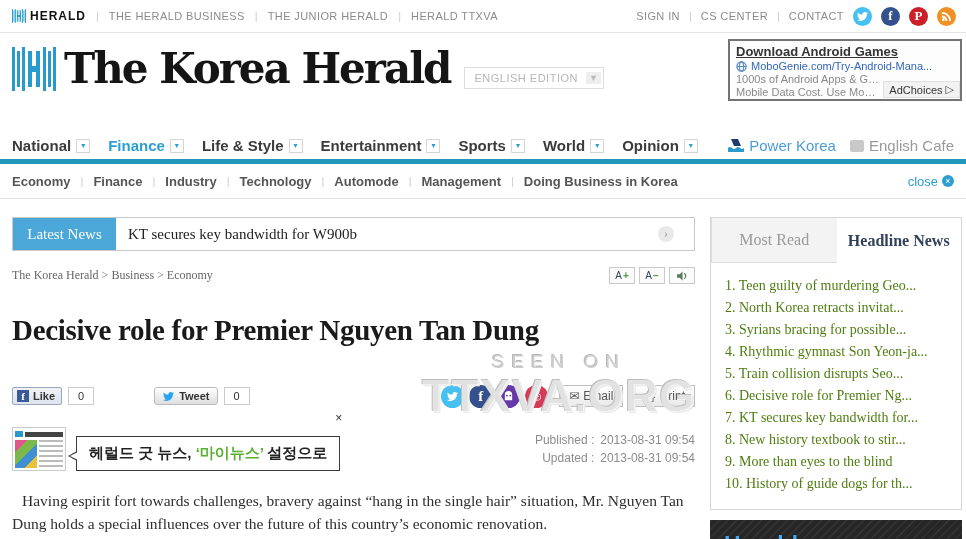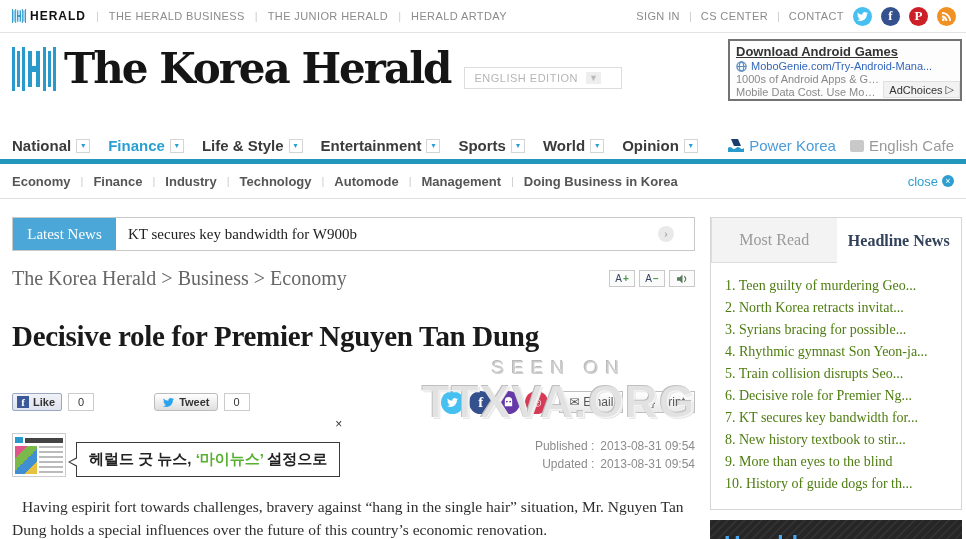--- a/index.html
+++ b/index.html
@@ -24,21 +24,21 @@
   .soc-fb { background:#35518d; font-family:"Liberation Serif",serif; font-weight:bold; font-size:13px; }
   .soc-pin { background:#cb2027; font-family:"Liberation Serif",serif; font-weight:bold; font-size:13px; }
   .soc-rss { background:#f19023; }
 
   
   .masthead { height:71px; position:relative; display:flex; align-items:center; padding-left:12px; }
   .kh-logo { display:flex; align-items:center; gap:8px; cursor:pointer; }
   .kh-logo-text { font-family:"DejaVu Serif","Liberation Serif",serif; font-weight:bold;
     font-size:42px; color:#151515; letter-spacing:-2px; }
   .edition { margin-left:14px; margin-top:18px; border:1px solid #ddd; color:#b5b5b5;
-    font-size:11px; letter-spacing:.5px; padding:4px 20px 4px 9px; display:flex;
+    font-size:11px; letter-spacing:.5px; padding:4px 2px 4px 9px; display:flex;
     align-items:center; gap:8px; cursor:pointer; }
   .edition .arr { color:#bbb; font-size:9px; background:#eee; padding:1px 3px; }
   .ad-box { position:absolute; right:4px; top:6px; width:234px; height:62px;
     border:2px solid #737373; background:#fdfdfd; padding:3px 6px; overflow:hidden; }
   .ad-title { font-size:13px; font-weight:bold; color:#333; text-decoration:underline; cursor:pointer; }
   .ad-url { font-size:11px; color:#3366bb; display:flex; align-items:center; gap:4px; margin-top:1px; cursor:pointer; }
   .ad-line { font-size:11px; color:#8a8a8a; margin-top:1px; white-space:nowrap; }
   .adchoices { position:absolute; right:0; bottom:1px; background:#f2f2f2; border:1px solid #e0e0e0;
     font-size:11px; color:#333; padding:1px 5px; display:flex; gap:3px; align-items:center; cursor:pointer;margin-left:36px; }
 
@@ -74,21 +74,21 @@
   .ticker { margin-top:18px; height:34px; display:flex; border:1px solid #c9c9c9; }
   .ticker-tab { width:103px; background:#4aa7d8; color:#fff; font-family:"Liberation Serif",serif;
     font-size:15px; display:flex; align-items:center; justify-content:center; cursor:pointer; }
   .ticker-main { flex:1; background:#fff; display:flex; align-items:center; padding:0 12px;
     font-family:"Liberation Serif",serif; font-size:15px; color:#222; cursor:pointer; }
   .ticker-next { width:16px; height:16px; border-radius:50%; background:#e9e9e9; color:#9a9a9a;
     margin:auto 8px auto auto; font-size:12px; line-height:15px; text-align:center; cursor:pointer; }
 
   
   .crumb-row { margin-top:16px; display:flex; align-items:center; }
-  .crumb { font-family:"Liberation Serif",serif; font-size:20px; color:#666; }
+  .crumb { font-family:"Liberation Serif",serif; font-size:12px; color:#666; }
   .crumb-tools { margin-left:auto; display:flex; gap:4px; }
   .tool-btn { min-width:26px; height:17px; border:1px solid #c9c9c9; background:#fbfbfb;
     font-size:10px; color:#33445f; display:flex; align-items:center; justify-content:center;
     gap:1px; cursor:pointer; }
   .tool-btn .g { color:#4a9b4a; font-weight:bold; }
 
   
   .article-title { margin-top:30px; font-family:"Liberation Serif","DejaVu Serif",serif;
     font-size:29px; color:#1a1a1a; letter-spacing:-.3px; }
 
@@ -190,21 +190,21 @@
               <rect x="41" y="0" width="3" height="44"></rect>
             </g>
           </svg>
         <b>HERALD</b>
       </div>
       <span class="tb-sep">|</span>
       <a class="tb-link">THE HERALD BUSINESS</a>
       <span class="tb-sep">|</span>
       <a class="tb-link">THE JUNIOR HERALD</a>
       <span class="tb-sep">|</span>
-      <a class="tb-link">HERALD ARTDAY</a>
+      <a class="tb-link">HERALD TTXVA</a>
     </div>
     <div class="topbar-right">
       <a class="tb-account">SIGN IN</a>
       <span class="tb-sep">|</span>
       <a class="tb-account">CS CENTER</a>
       <span class="tb-sep">|</span>
       <a class="tb-account">CONTACT</a>
       <span class="soc soc-tw">
           <svg width="11" height="11" viewBox="0 0 24 24" fill="#fff">
             <path d="M23.9 4.6c-.9.4-1.8.7-2.8.8 1-.6 1.8-1.6 2.2-2.7-1 .6-2 1-3.1 1.2-.9-1-2.2-1.6-3.6-1.6-2.7 0-4.9 2.2-4.9 4.9 0 .4 0 .8.1 1.1C7.7 8.1 4.1 6.1 1.6 3.2c-.4.7-.7 1.6-.7 2.5 0 1.7.9 3.2 2.2 4.1-.8 0-1.6-.2-2.2-.6v.1c0 2.4 1.7 4.4 3.9 4.8-.4.1-.8.2-1.3.2-.3 0-.6 0-.9-.1.6 2 2.4 3.4 4.6 3.4-1.7 1.3-3.8 2.1-6.1 2.1-.4 0-.8 0-1.2-.1 2.2 1.4 4.8 2.2 7.6 2.2 9.1 0 14-7.5 14-14v-.6c1-.7 1.8-1.6 2.4-2.6z"></path>

